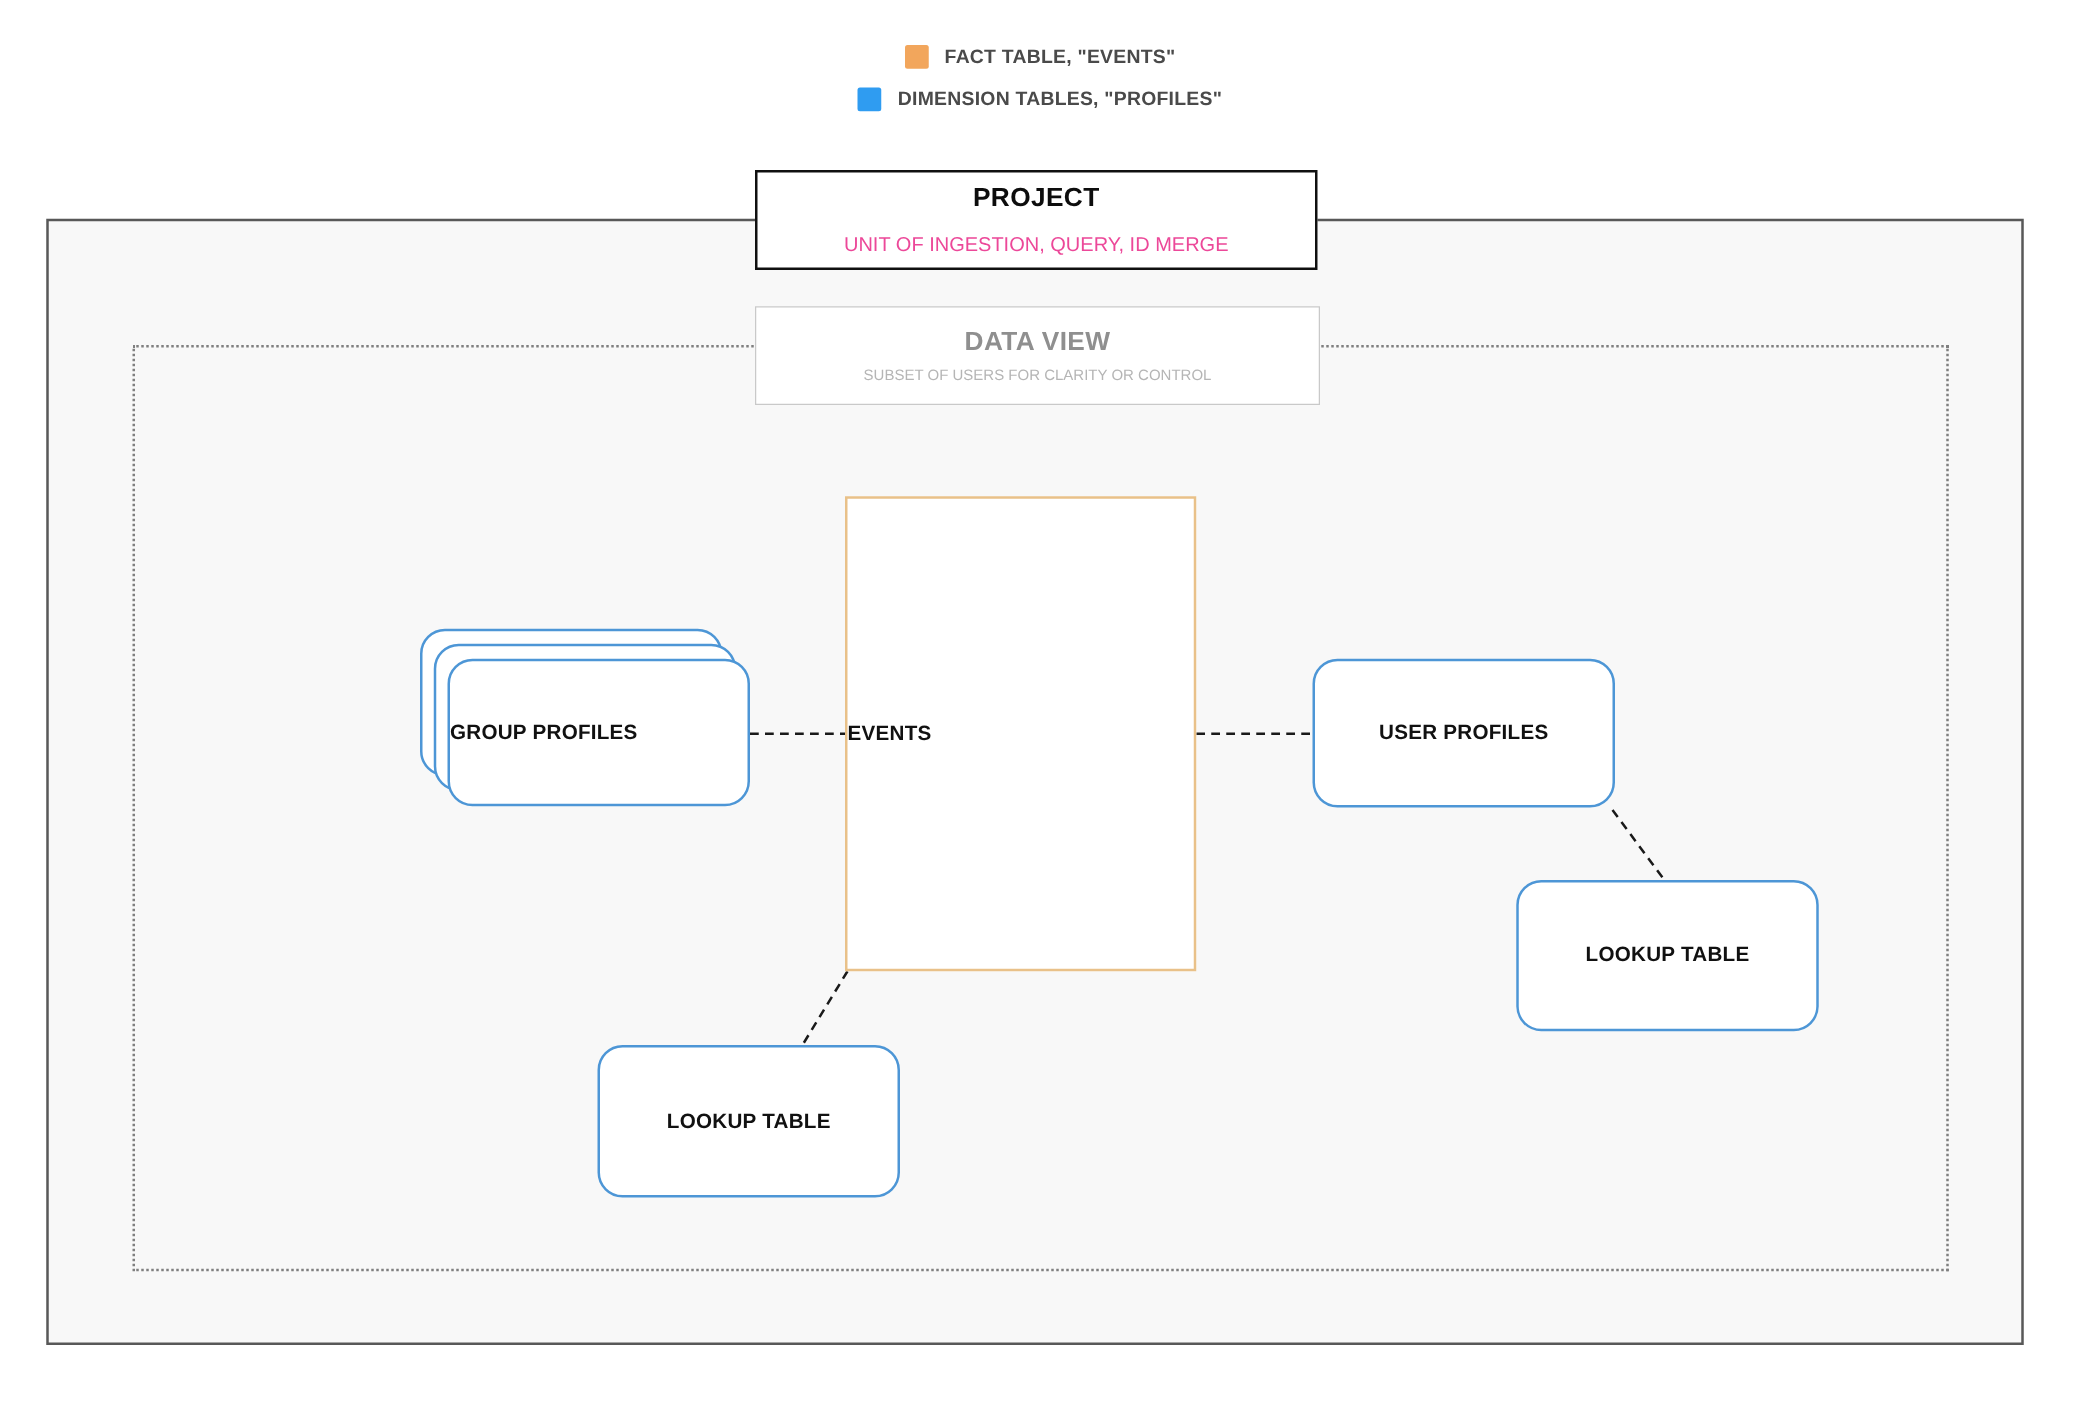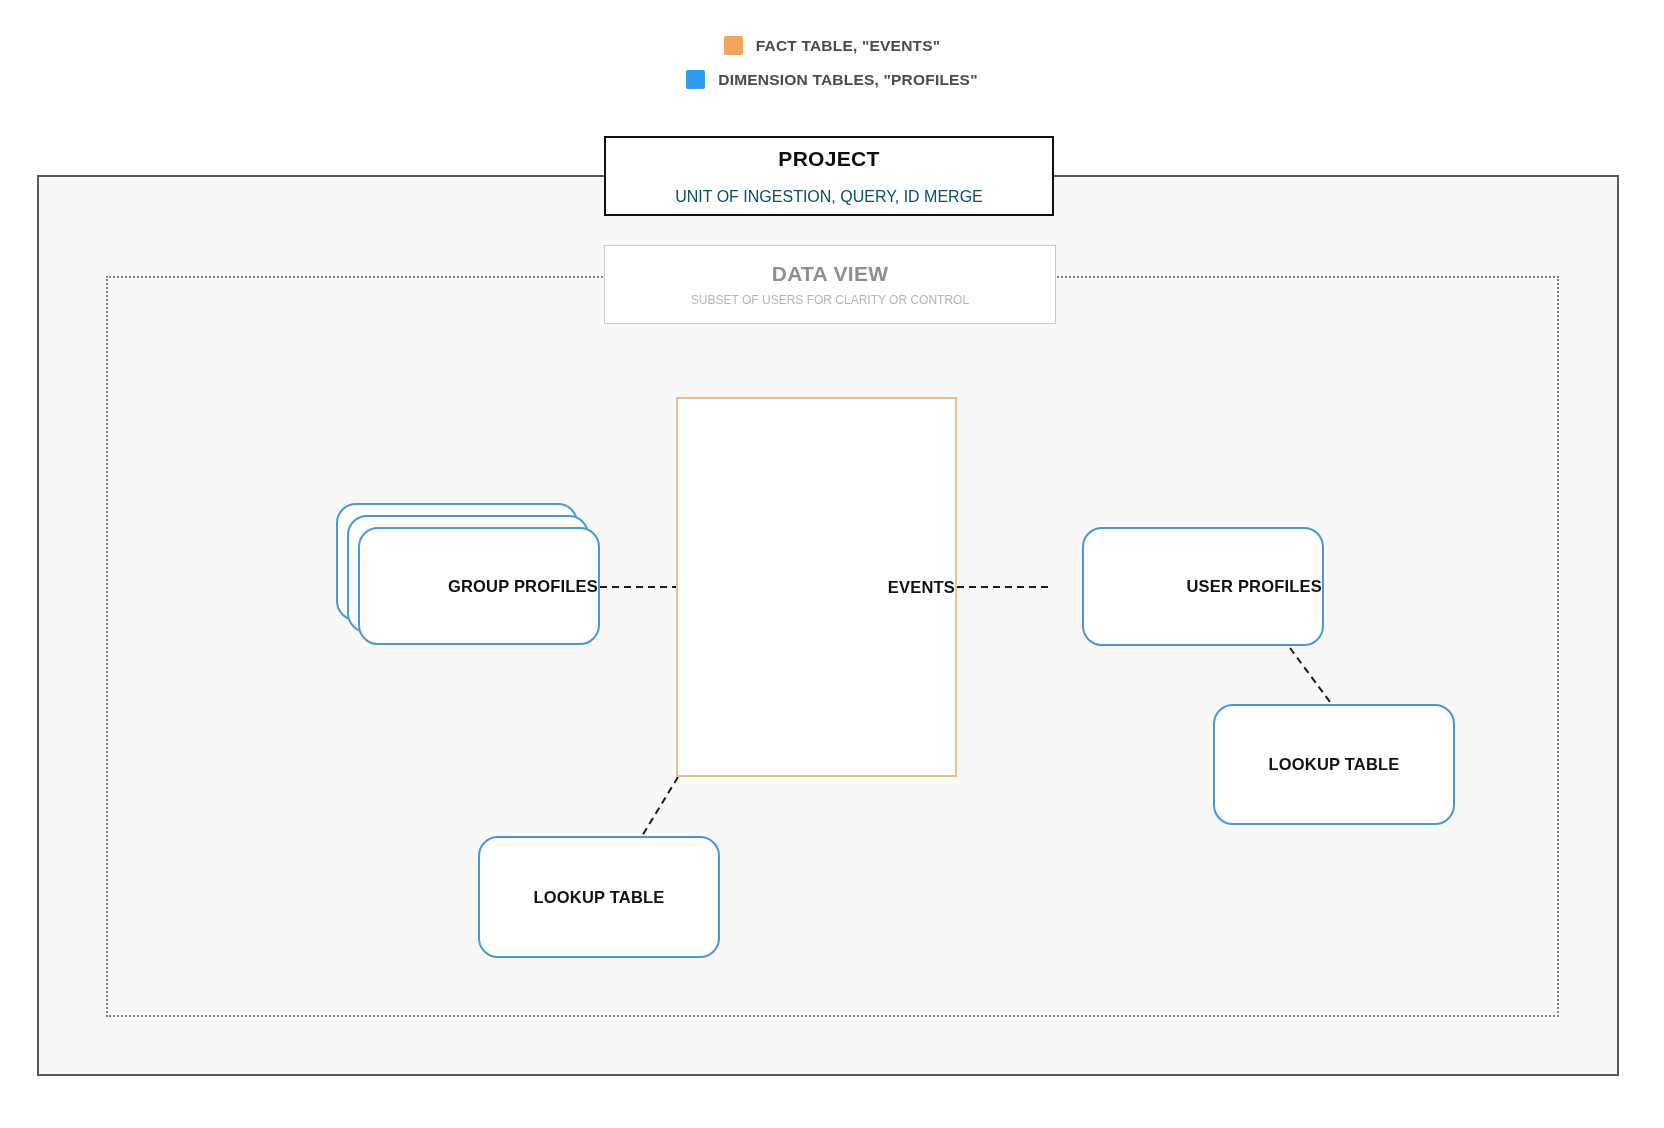--- a/index.html
+++ b/index.html
@@ -53,21 +53,21 @@
     box-sizing: border-box;
     z-index: 5;
     display: flex; flex-direction: column;
     align-items: center; justify-content: center;
     gap: 17px;
   }
   .project-title {
     font-size: 21px; font-weight: bold; color: #0d0d0d; letter-spacing: 0.3px;
   }
   .project-subtitle {
-    font-size: 16px; color: #0c4a6e;
+    font-size: 16px; color: #ec4899;
   }
   .dataview-box {
     position: absolute;
     left: 604px; top: 245px;
     width: 452px; height: 79px;
     background: #ffffff;
     border: 1px solid #c9c9c9;
     box-sizing: border-box;
     z-index: 4;
     display: flex; flex-direction: column;
@@ -109,34 +109,34 @@
     white-space: nowrap;
   }
   .events-box {
     position: absolute;
     left: 676px; top: 397px;
     width: 281px; height: 380px;
     background: #ffffff;
     border: 2px solid #e9c189;
     box-sizing: border-box;
     z-index: 3;
-    display: flex; align-items: center; justify-content: flex-end;
+    display: flex; align-items: center; justify-content: flex-start;
   }
   .profile-card {
     background: #ffffff;
     border: 2px solid #4d96d6;
     border-radius: 20px;
     box-sizing: border-box;
   }
   .user-profiles-box {
     position: absolute;
     left: 1050px; top: 527px;
     width: 242px; height: 119px;
     z-index: 3;
-    display: flex; align-items: center; justify-content: flex-end; margin-left: 32px;
+    display: flex; align-items: center; justify-content: center;
   }
   .lookup-right-box {
     position: absolute;
     left: 1213px; top: 704px;
     width: 242px; height: 121px;
     z-index: 3;
     display: flex; align-items: center; justify-content: center;
   }
   .lookup-bottom-box {
     position: absolute;
@@ -147,21 +147,21 @@
   }
   .group-stack {
     position: absolute;
     left: 336px; top: 503px;
     width: 264px; height: 142px;
     z-index: 3;
   }
   .group-card-back   { position: absolute; left: 0px;  top: 0px;  width: 242px; height: 118px; }
   .group-card-middle { position: absolute; left: 11px; top: 12px; width: 242px; height: 118px; }
   .group-card-front  { position: absolute; left: 22px; top: 24px; width: 242px; height: 118px;
-                       display: flex; align-items: center; justify-content: flex-end; padding-left: 13px; }
+                       display: flex; align-items: center; justify-content: flex-start; }
 
   
   .connectors {
     position: absolute;
     left: 0; top: 0;
     width: 1664px; height: 1128px;
     z-index: 2;
     pointer-events: none;
   }
   .connectors line {

